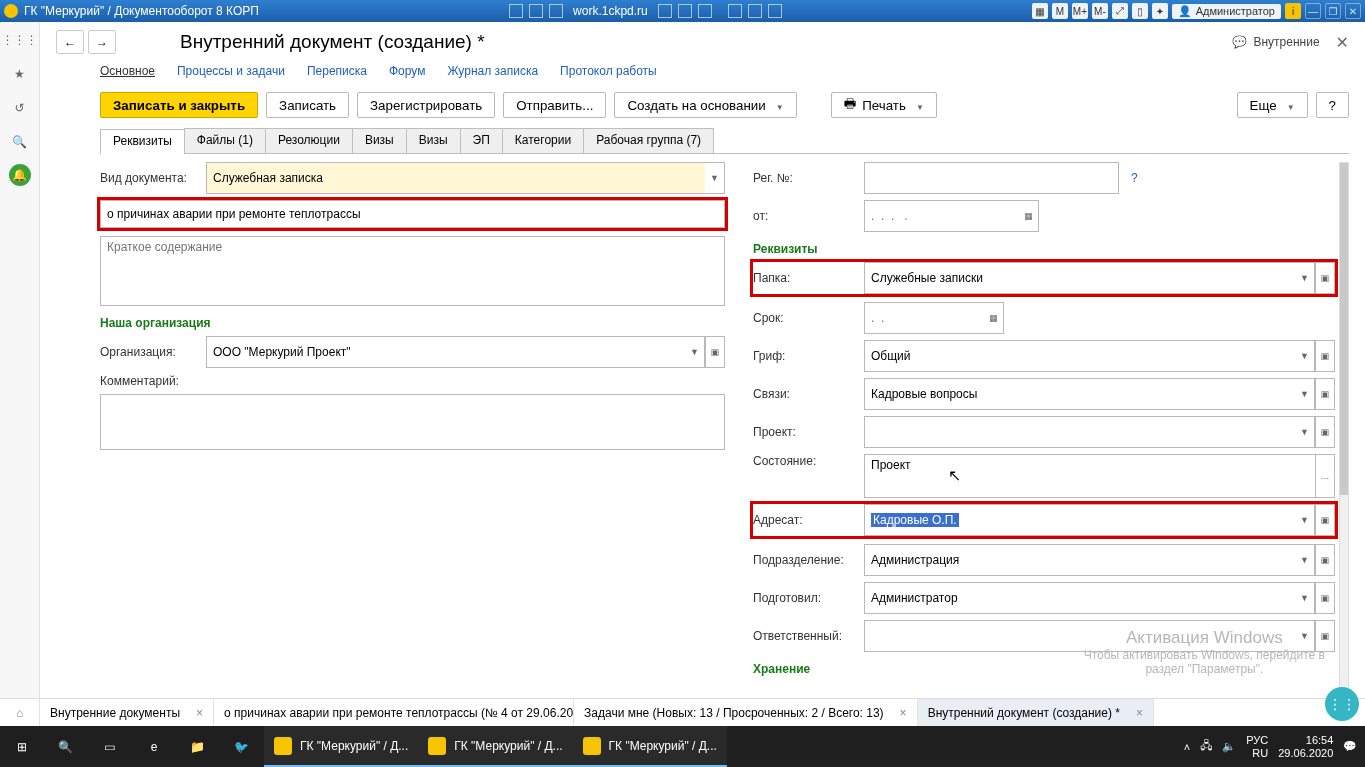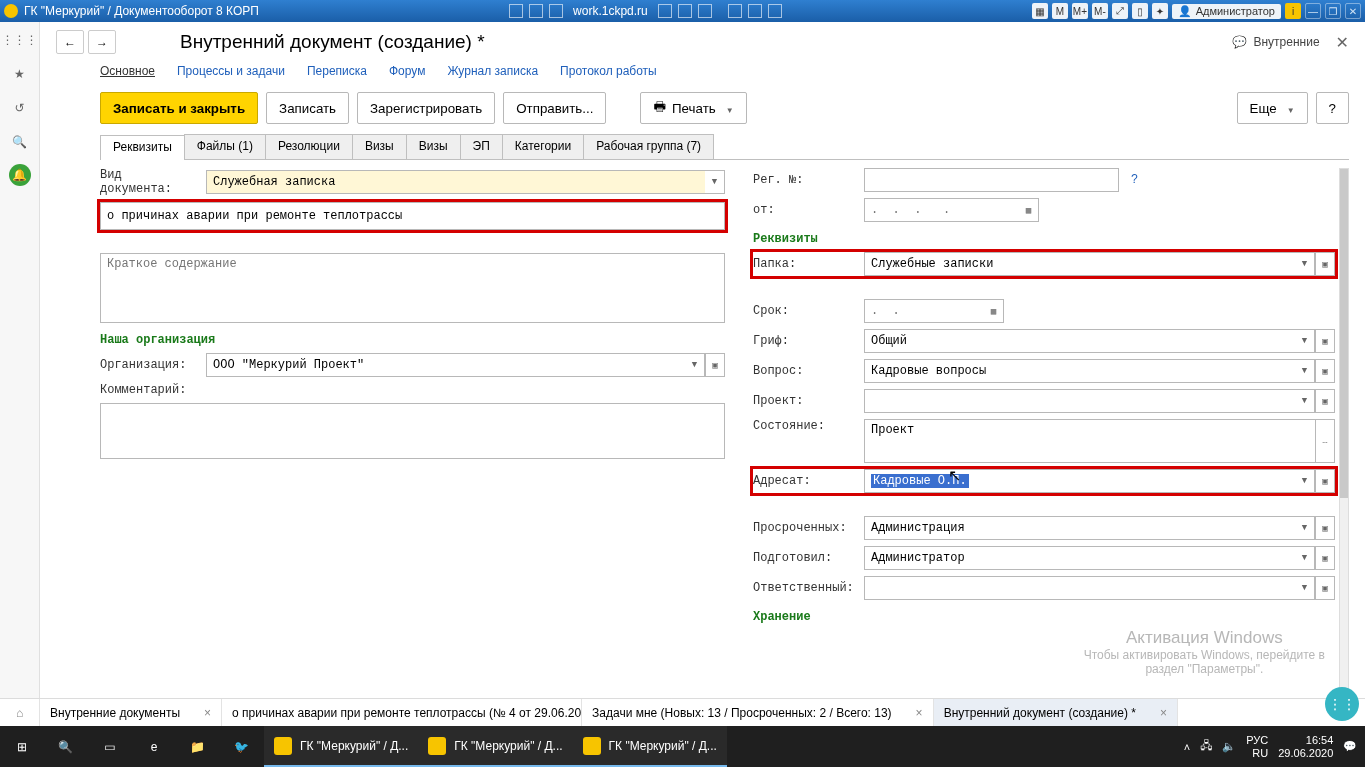--- a/index.html
+++ b/index.html
@@ -30,62 +30,62 @@
 .headrow h1 { font-size: 19px; font-weight: normal; margin-left: 60px; }
 .headrow .spacer { flex: 1; }
 .discuss { display: flex; align-items: center; gap: 6px; color: #444; cursor: pointer; }
 .close-x { margin-left: 16px; cursor: pointer; color: #666; font-size: 16px; }
 
 .linknav { padding: 4px 16px 10px 60px; display: flex; gap: 22px; }
 .linknav a { color: #2060bb; text-decoration: none; cursor: pointer; }
 .linknav a.current { color: #333; text-decoration: underline; }
 
 .toolbar { padding: 4px 16px 10px 60px; display: flex; gap: 8px; align-items: center; }
-.btn { border: 1px solid #b8b8b8; background: #fff; padding: 4px 12px; height: 32px; border-radius: 2px; cursor: pointer; display: inline-flex; align-items: center; gap: 6px; }
+.btn { border: 1px solid #b8b8b8; background: #fff; padding: 4px 12px; height: 26px; border-radius: 2px; cursor: pointer; display: inline-flex; align-items: center; gap: 6px; }
 .btn.primary { background: #ffd400; border-color: #c9a800; font-weight: bold; }
 .btn .caret::after { content: "▼"; font-size: 8px; margin-left: 4px; color: #666; }
 .toolbar .spacer { flex: 1; }
 
 .tabstrip { margin: 0 16px 0 60px; border-bottom: 1px solid #bfbfbf; display: flex; height: 26px; }
 .tab { border: 1px solid #bfbfbf; border-bottom: none; padding: 4px 12px; background: #efefef; cursor: pointer; margin-right: -1px; }
 .tab.active { background: #fff; position: relative; top: 1px; }
 
 .formarea { flex: 1; overflow: hidden; position: relative; }
 .formcols { position: absolute; left: 60px; right: 30px; top: 8px; bottom: 0; display: flex; gap: 28px; }
-.col { display: flex; flex-direction: column; gap: 6px; font-family: Liberation Mono, monospace; }
+.col { display: flex; flex-direction: column; gap: 6px; }
 .colL { width: 625px; }
 .colR { flex: 1; }
 
 .row { display: flex; align-items: center; gap: 6px; }
 .row label { width: 100px; color: #333; flex-shrink: 0; }
 .colR .row label { width: 105px; }
-input[type=text], textarea, .field { border: 1px solid #b8b8b8; padding: 3px 6px; font: inherit; height: 24px; background: #fff; width: 100%; }
+input[type=text], textarea, .field { border: 1px solid #b8b8b8; padding: 3px 6px; font: inherit; height: 32px; background: #fff; width: 100%; }
 textarea { height: 70px; resize: none; }
 
 .combo { display: flex; width: 100%; }
 .combo input { flex: 1; border-right: none; }
 .combo .cbtn { width: 20px; border: 1px solid #b8b8b8; border-left: none; background: #fff; display: inline-flex; align-items: center; justify-content: center; font-size: 9px; color: #666; cursor: pointer; }
 .combo .cbtn + .cbtn { border-left: 1px solid #b8b8b8; }
 
-.highlight-red { outline: 3px solid #d40000; outline-offset: 0; margin-bottom:17px; }
+.highlight-red { outline: 3px solid #d40000; outline-offset: 0; margin-bottom:2px; }
 .field-yellow { background: #fff7d6 !important; }
 .selected-text { background: #3a6fcf; color: #fff; padding: 0 2px; }
 
 .section-title { color: #1a7a1a; font-weight: bold; margin-top: 4px; }
 
 .scrollbar-fake { position: absolute; right: 16px; top: 8px; bottom: 8px; width: 10px; background: #f0f0f0; border: 1px solid #ddd; }
 .scrollbar-fake .thumb { position: absolute; left: 0; right: 0; top: 0; height: 60%; background: #c9c9c9; }
 
 
 .watermark { position: absolute; right: 40px; bottom: 50px; color: #b7b7b7; font-size: 17px; pointer-events: none; text-align: center; }
 .watermark .sub { font-size: 12px; }
 
 .openwindows { position: absolute; left: 0; right: 0; bottom: 41px; height: 28px; background: #fff; border-top: 1px solid #dcdcdc; display: flex; align-items: stretch; }
 .openwindows .home { width: 40px; display: flex; align-items: center; justify-content: center; color: #888; border-right: 1px solid #e3e3e3; }
-.ow-tab { display: flex; align-items: center; padding: 0 10px; gap: 24px; border-right: 1px solid #e3e3e3; max-width: 360px; white-space: nowrap; overflow: hidden; text-overflow: ellipsis; cursor: pointer; }
+.ow-tab { display: flex; align-items: center; padding: 0 10px; gap: 16px; border-right: 1px solid #e3e3e3; max-width: 360px; white-space: nowrap; overflow: hidden; text-overflow: ellipsis; cursor: pointer; }
 .ow-tab .x { color: #888; }
 .ow-tab.active { background: #e9eef5; }
 
 .float-bubble { position: absolute; right: 6px; bottom: 46px; width: 34px; height: 34px; border-radius: 50%; background: #35b6c4; display: flex; align-items: center; justify-content: center; color: #fff; font-size: 14px; }
 
 
 .taskbar { position: absolute; left: 0; right: 0; bottom: 0; height: 41px; background: #1f1f1f; display: flex; align-items: center; color: #fff; }
 .taskbar .tb-btn { width: 44px; height: 100%; display: flex; align-items: center; justify-content: center; cursor: pointer; }
 .tb-app { height: 100%; display: flex; align-items: center; gap: 8px; padding: 0 10px; border-bottom: 2px solid transparent; }
 .tb-app.running { border-bottom-color: #76b9ed; background: #2a2a2a; }
@@ -162,20 +162,24 @@
       <a>Форум</a>
       <a>Журнал записка</a>
       <a>Протокол работы</a>
     </div>
 
     <div class="toolbar">
       <button class="btn primary">Записать и закрыть</button>
       <button class="btn">Записать</button>
       <button class="btn">Зарегистрировать</button>
       <button class="btn">Отправить...</button>
+      <button class="btn">
+          <span>Создать на основании</span>
+          <span class="caret"></span>
+        </button>
       <span style="width:18px"></span>
       <button class="btn">🖶 <span>Печать</span><span class="caret"></span></button>
       <span class="spacer"></span>
       <button class="btn">
           <span>Еще</span>
           <span class="caret"></span>
         </button>
       <button class="btn">?</button>
     </div>
 
@@ -257,21 +261,21 @@
           <div class="row">
             <label>Гриф:</label>
             <div class="combo">
               <input type="text" value="Общий" style="">
               <span class="cbtn">▼</span>
               <span class="cbtn">▣</span>
             </div>
           </div>
 
           <div class="row">
-            <label>Вопрос:</label>
+            <label>Связи:</label>
             <div class="combo">
               <input type="text" value="Кадровые вопросы" style="">
               <span class="cbtn">▼</span>
               <span class="cbtn">▣</span>
             </div>
           </div>
 
           <div class="row">
             <label>Проект:</label>
             <div class="combo">
@@ -294,21 +298,21 @@
             <div class="combo highlight-yellow">
               <div class="field" style="flex:1;border-right:none;display:flex;align-items:center">
                 <span class="selected-text">Кадровые О.П.</span>
               </div>
               <span class="cbtn">▼</span>
               <span class="cbtn">▣</span>
             </div>
           </div>
 
           <div class="row">
-            <label>Просроченных:</label>
+            <label>Подразделение:</label>
             <div class="combo">
               <input type="text" value="Администрация" style="">
               <span class="cbtn">▼</span>
               <span class="cbtn">▣</span>
             </div>
           </div>
 
           <div class="row">
             <label>Подготовил:</label>
             <div class="combo">

